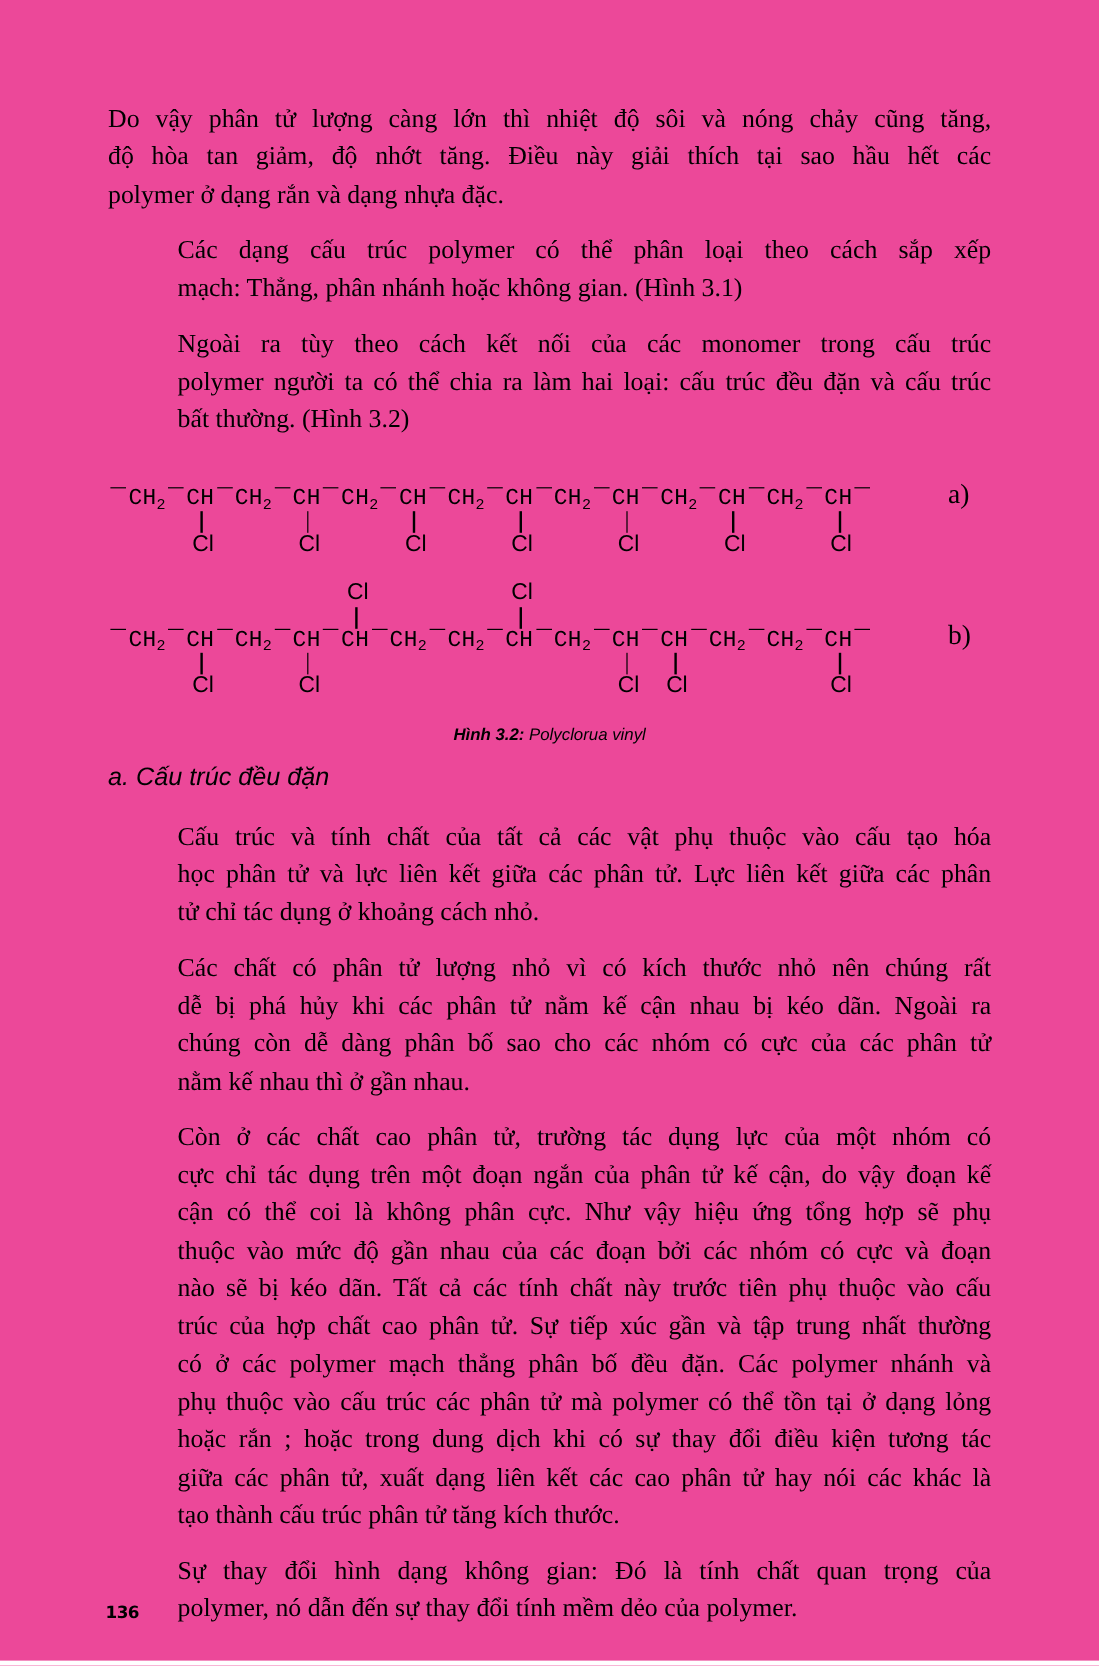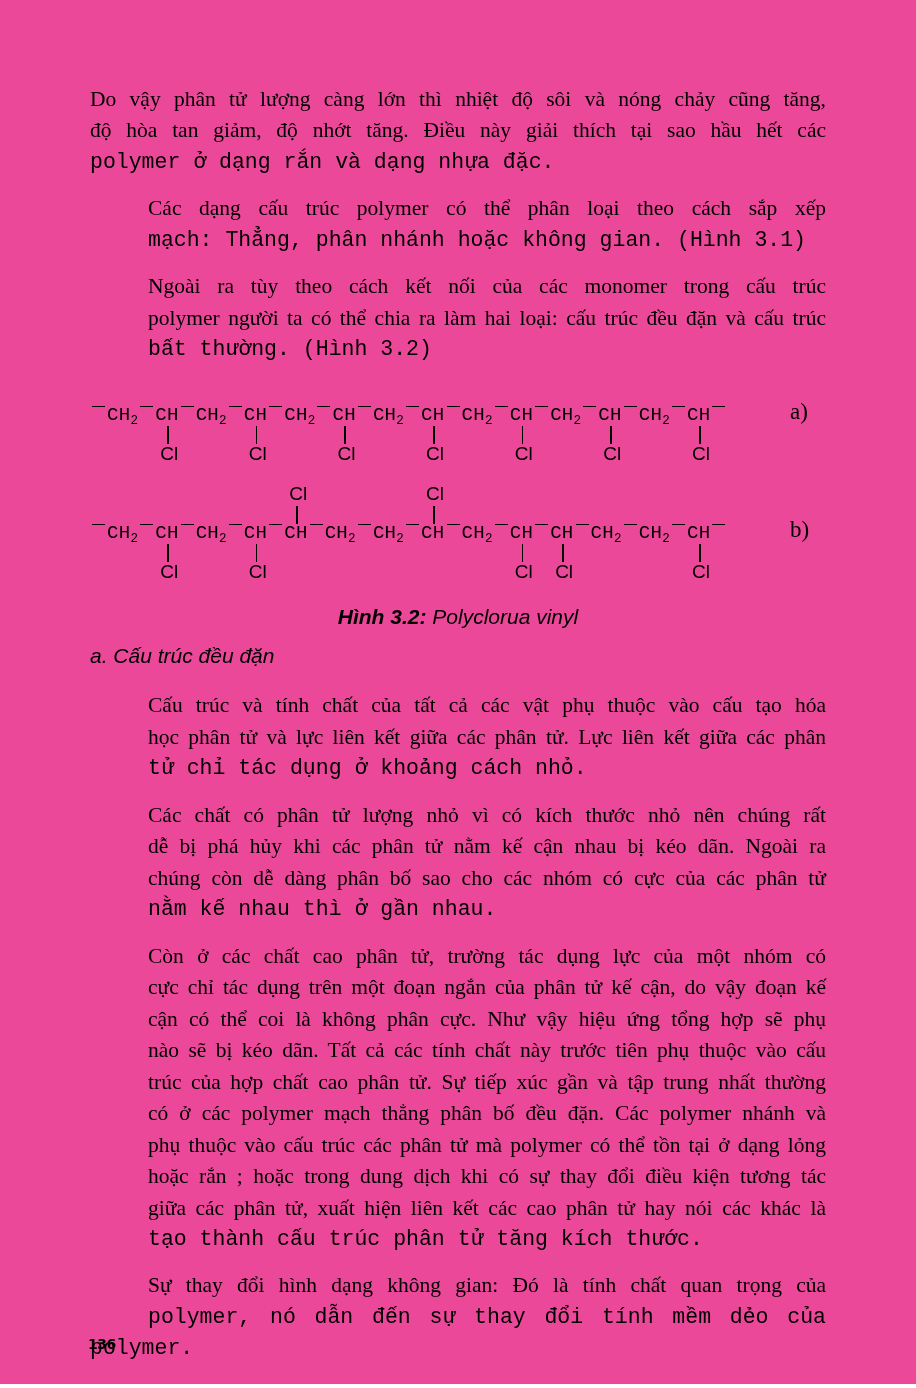--- a/index.html
+++ b/index.html
@@ -39,21 +39,20 @@
   
   .ln {
     display: block;
     text-align: justify;
     text-align-last: justify;
     white-space: nowrap;
   }
   .ln.last {
     text-align-last: left;
     white-space: normal;
-    font-family: Liberation Mono, monospace;
   }
   .ln.indent { text-indent: 58px; }
 
   
   .figure {
     position: relative;
     font-family: "Liberation Sans", "DejaVu Sans", sans-serif;
   }
   .chain-row {
     position: relative;
@@ -108,21 +107,21 @@
   .side-label {
     position: absolute;
     font-family: "Liberation Serif", "DejaVu Serif", serif;
     font-size: 23px;
     line-height: 23px;
   }
 
   
   .caption-main {
     text-align: center;
-    font-size: 21px;
+    font-size: 14px;
     line-height: 1.2;
     font-style: italic;
   }
   .caption-main b {
     font-weight: bold;
     font-style: italic;
   }
   .caption-sub {
     display: flex;
     font-size: 21px;
@@ -257,26 +256,27 @@
       <p class="body-par gap">
         <span class="ln indent">Các chất có phân tử lượng nhỏ vì có kích thước nhỏ nên chúng rất</span>
         <span class="ln">dễ bị phá hủy khi các phân tử nằm kế cận nhau bị kéo dãn. Ngoài ra</span>
         <span class="ln">chúng còn dễ dàng phân bố sao cho các nhóm có cực của các phân tử</span>
         <span class="ln last">nằm kế nhau thì ở gần nhau.</span>
       </p>
       <p class="body-par gap">
         <span class="ln indent">Còn ở các chất cao phân tử, trường tác dụng lực của một  nhóm có</span>
         <span class="ln">cực chỉ tác dụng trên một đoạn ngắn của phân tử kế cận, do vậy đoạn kế</span>
         <span class="ln">cận có thể coi là không phân cực. Như vậy hiệu ứng tổng hợp sẽ phụ</span>
+        <span class="ln">thuộc vào mức độ gần nhau của các đoạn bởi các nhóm có cực và đoạn</span>
         <span class="ln">nào sẽ bị kéo dãn. Tất cả các tính chất này trước tiên phụ thuộc vào cấu</span>
         <span class="ln">trúc của hợp chất cao phân tử. Sự tiếp xúc gần và tập trung nhất thường</span>
         <span class="ln">có ở các polymer mạch thẳng phân bố đều đặn. Các polymer nhánh và</span>
         <span class="ln">phụ thuộc vào cấu trúc các phân tử mà polymer có thể tồn tại ở dạng lỏng</span>
         <span class="ln">hoặc rắn ; hoặc trong dung dịch khi có sự thay đổi điều kiện tương tác</span>
-        <span class="ln">giữa các phân tử, xuất hiện liên kết các cao phân tử hay nói các khác là</span>
+        <span class="ln">giữa các phân tử, xuất dạng liên kết các cao phân tử hay nói các khác là</span>
         <span class="ln last">tạo thành cấu trúc phân tử tăng kích thước.</span>
       </p>
       <p class="body-par gap">
         <span class="ln indent">Sự thay đổi hình dạng không gian: Đó là tính chất quan trọng của</span>
         <span class="ln last">polymer, nó dẫn đến sự thay đổi tính mềm dẻo của polymer.</span>
       </p>
     </div>
 
   </div>
 

